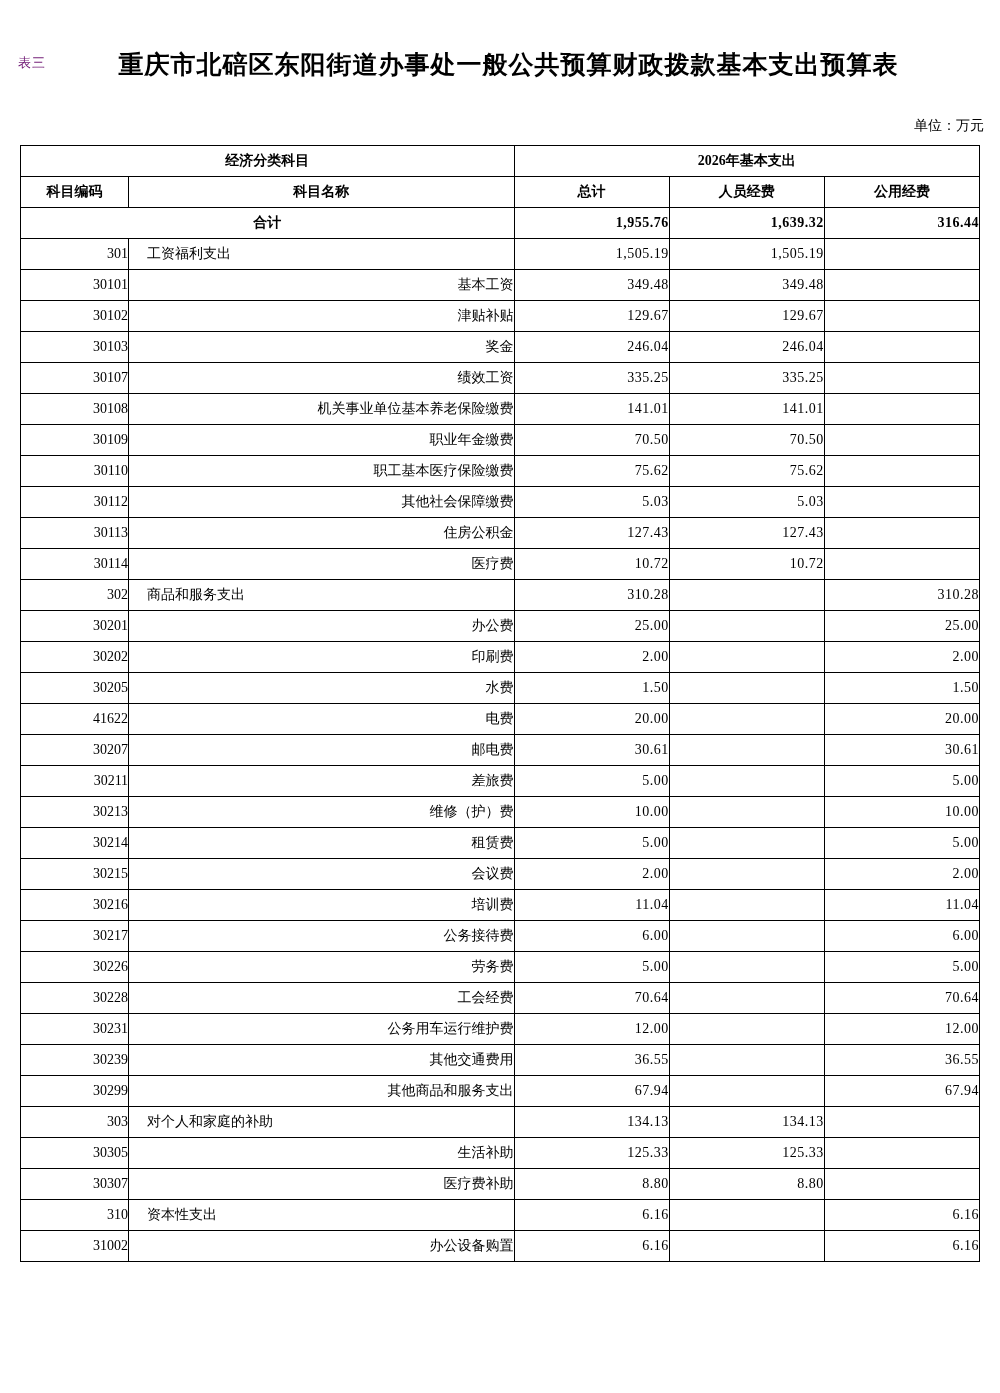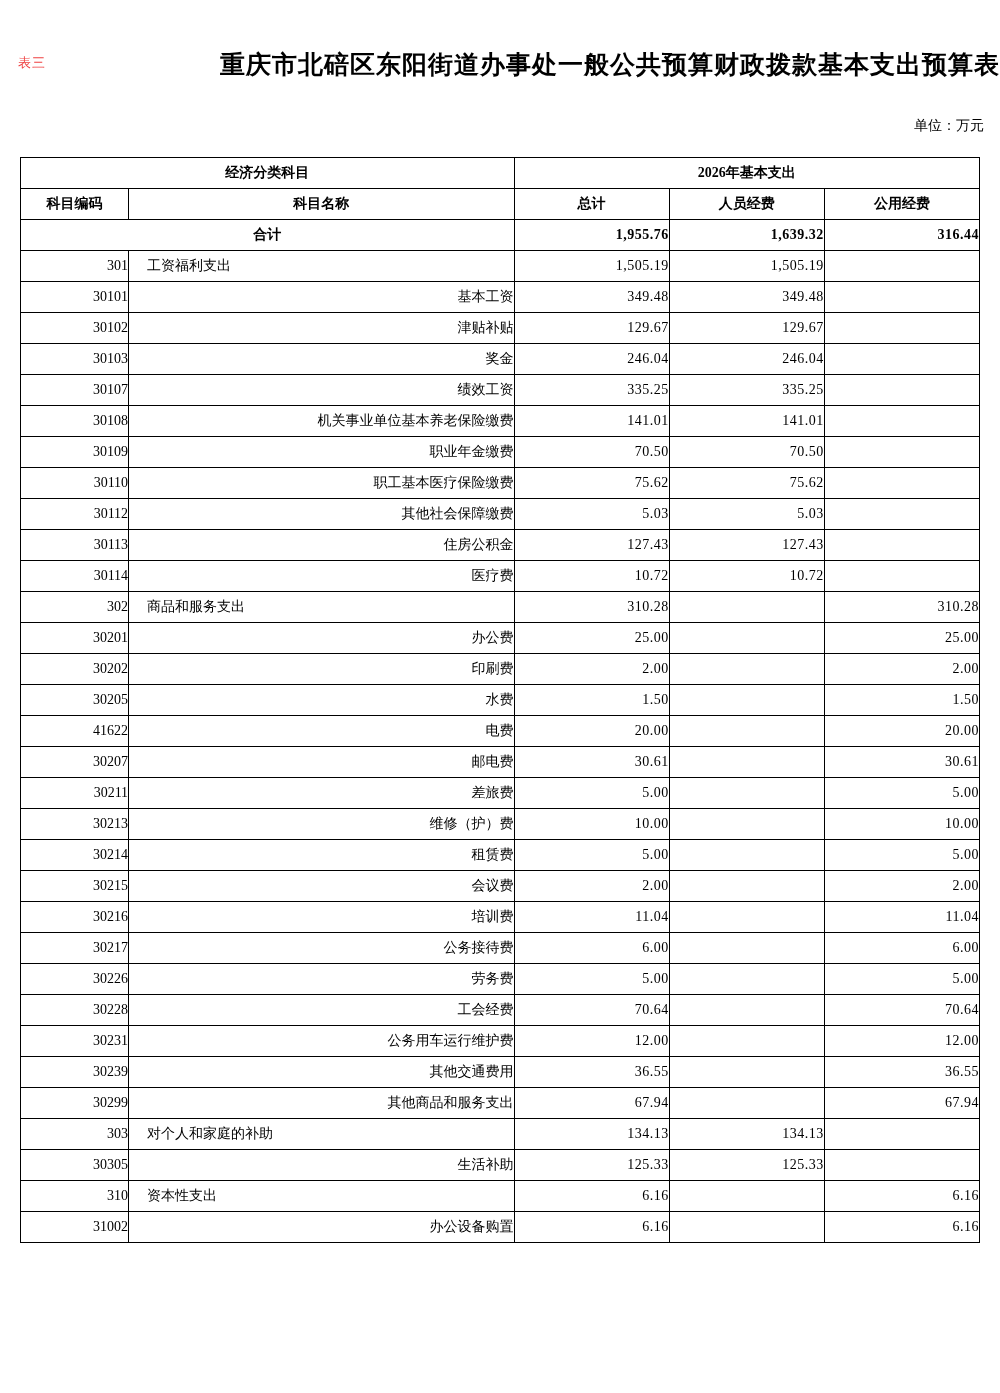--- a/index.html
+++ b/index.html
@@ -20,42 +20,42 @@
     height: 1393px;
     position: relative;
     box-sizing: border-box;
   }
   .corner-label {
     position: absolute;
     top: 6px;
     left: 18px;
     font-size: 13px;
     font-family: "Liberation Serif", serif;
-    color: #ef4444;
+    color: #701a75;
     letter-spacing: 1px;
   }
   .doc-title {
-    text-align: right;
+    text-align: center;
     font-size: 25px;
     font-weight: bold;
     letter-spacing: 1px;
     margin-top: 48px;
     font-family: "Liberation Serif", "DejaVu Serif", serif;
     margin-left: 17px;
   }
   .unit-line {
     text-align: right;
     font-size: 14px;
     margin-top: 36px;
     padding-right: 16px;
   }
   table.budget {
     border-collapse: collapse;
     width: 960px;
-    margin: 22px auto 0 auto;
+    margin: 10px auto 0 auto;
     table-layout: fixed;
   }
   table.budget th, table.budget td {
     border: 1px solid #000000;
     font-size: 14px;
     font-family: "Liberation Serif", "DejaVu Serif", serif;
     padding: 0;
     height: 30px;
     vertical-align: middle;
   }
@@ -349,20 +349,27 @@
           <td class="num"></td>
         </tr>
         <tr>
           <td class="code lvl2">30305</td>
           <td class="name lvl2">生活补助</td>
           <td class="num">125.33</td>
           <td class="num">125.33</td>
           <td class="num"></td>
         </tr>
         <tr>
+          <td class="code lvl2">30307</td>
+          <td class="name lvl2">医疗费补助</td>
+          <td class="num">8.80</td>
+          <td class="num">8.80</td>
+          <td class="num"></td>
+        </tr>
+        <tr>
           <td class="code lvl1">310</td>
           <td class="name lvl1">资本性支出</td>
           <td class="num">6.16</td>
           <td class="num"></td>
           <td class="num">6.16</td>
         </tr>
         <tr>
           <td class="code lvl2">31002</td>
           <td class="name lvl2">办公设备购置</td>
           <td class="num">6.16</td>

